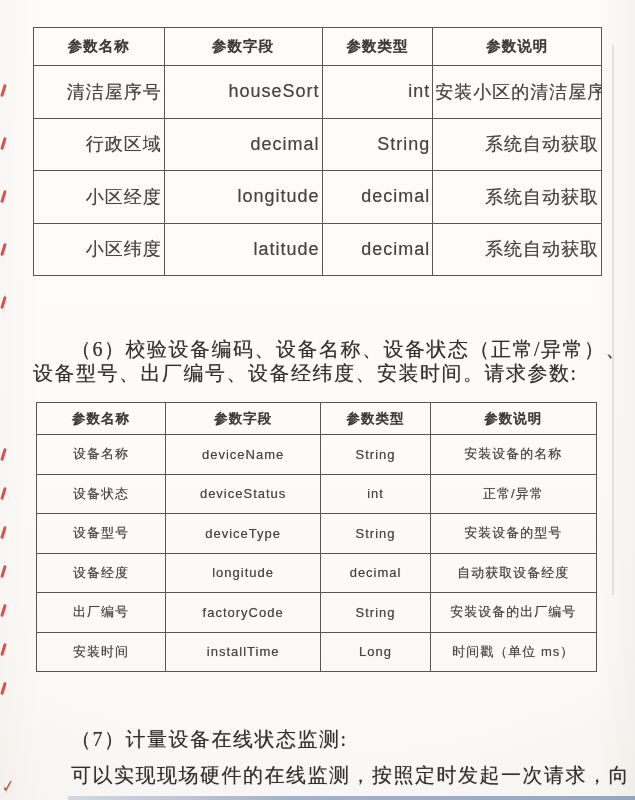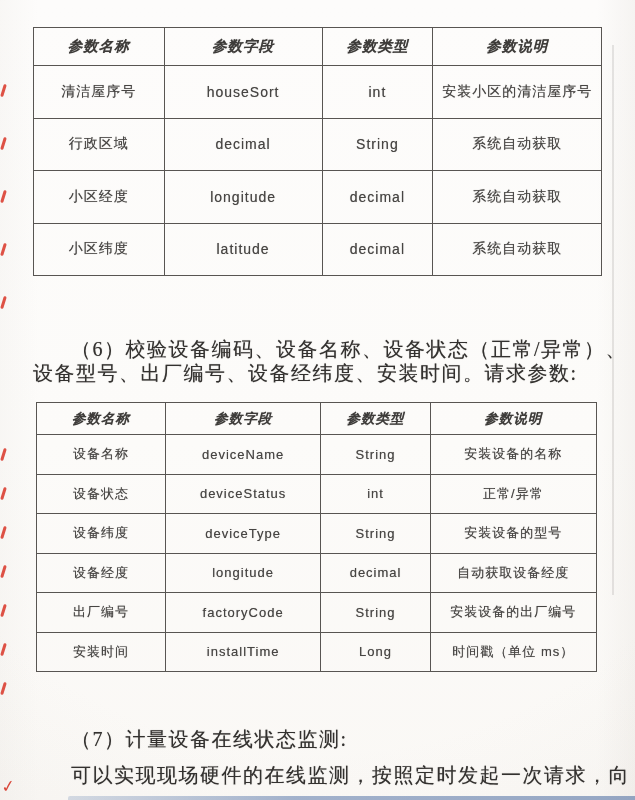--- a/index.html
+++ b/index.html
@@ -21,24 +21,24 @@
   }
   .doc-table th,.doc-table td{
     border:1.6px solid #585552;
     text-align:center;vertical-align:middle;
     color:#474543;
     text-shadow:0 0 0.7px rgba(70,68,66,0.6);
     letter-spacing:1px;
     padding:0 2px;
     overflow:hidden;white-space:nowrap;
   }
-  .doc-table th{font-weight:bold;color:#3d3b39;font-style:italic;}
+  .doc-table th{font-weight:bold;color:#3d3b39;}
   #table1{left:33px;top:27px;width:569px;}
   #table1 th{height:37px;font-size:14.5px;}
-  #table1 td{height:51.5px;font-size:14px;}
+  #table1 td{height:51.5px;font-size:18px;text-align:right;}
   #table2{left:36px;top:402px;width:561px;}
   #table2 th{height:31px;font-size:13.5px;}
   #table2 td{height:38.5px;font-size:13px;}
   .para{
     position:absolute;left:33px;width:575px;
     font-family:"Liberation Serif",serif;
     font-size:20px;color:#33312f;
     letter-spacing:1.5px;white-space:nowrap;
     text-shadow:0 0 0.8px rgba(55,53,50,0.55);
   }
@@ -138,21 +138,21 @@
         <td>String</td>
         <td>安装设备的名称</td>
       </tr>
       <tr>
         <td>设备状态</td>
         <td>deviceStatus</td>
         <td>int</td>
         <td>正常/异常</td>
       </tr>
       <tr>
-        <td>设备纬度</td>
+        <td>设备型号</td>
         <td>deviceType</td>
         <td>String</td>
         <td>安装设备的型号</td>
       </tr>
       <tr>
         <td>设备经度</td>
         <td>longitude</td>
         <td>decimal</td>
         <td>自动获取设备经度</td>
       </tr>

